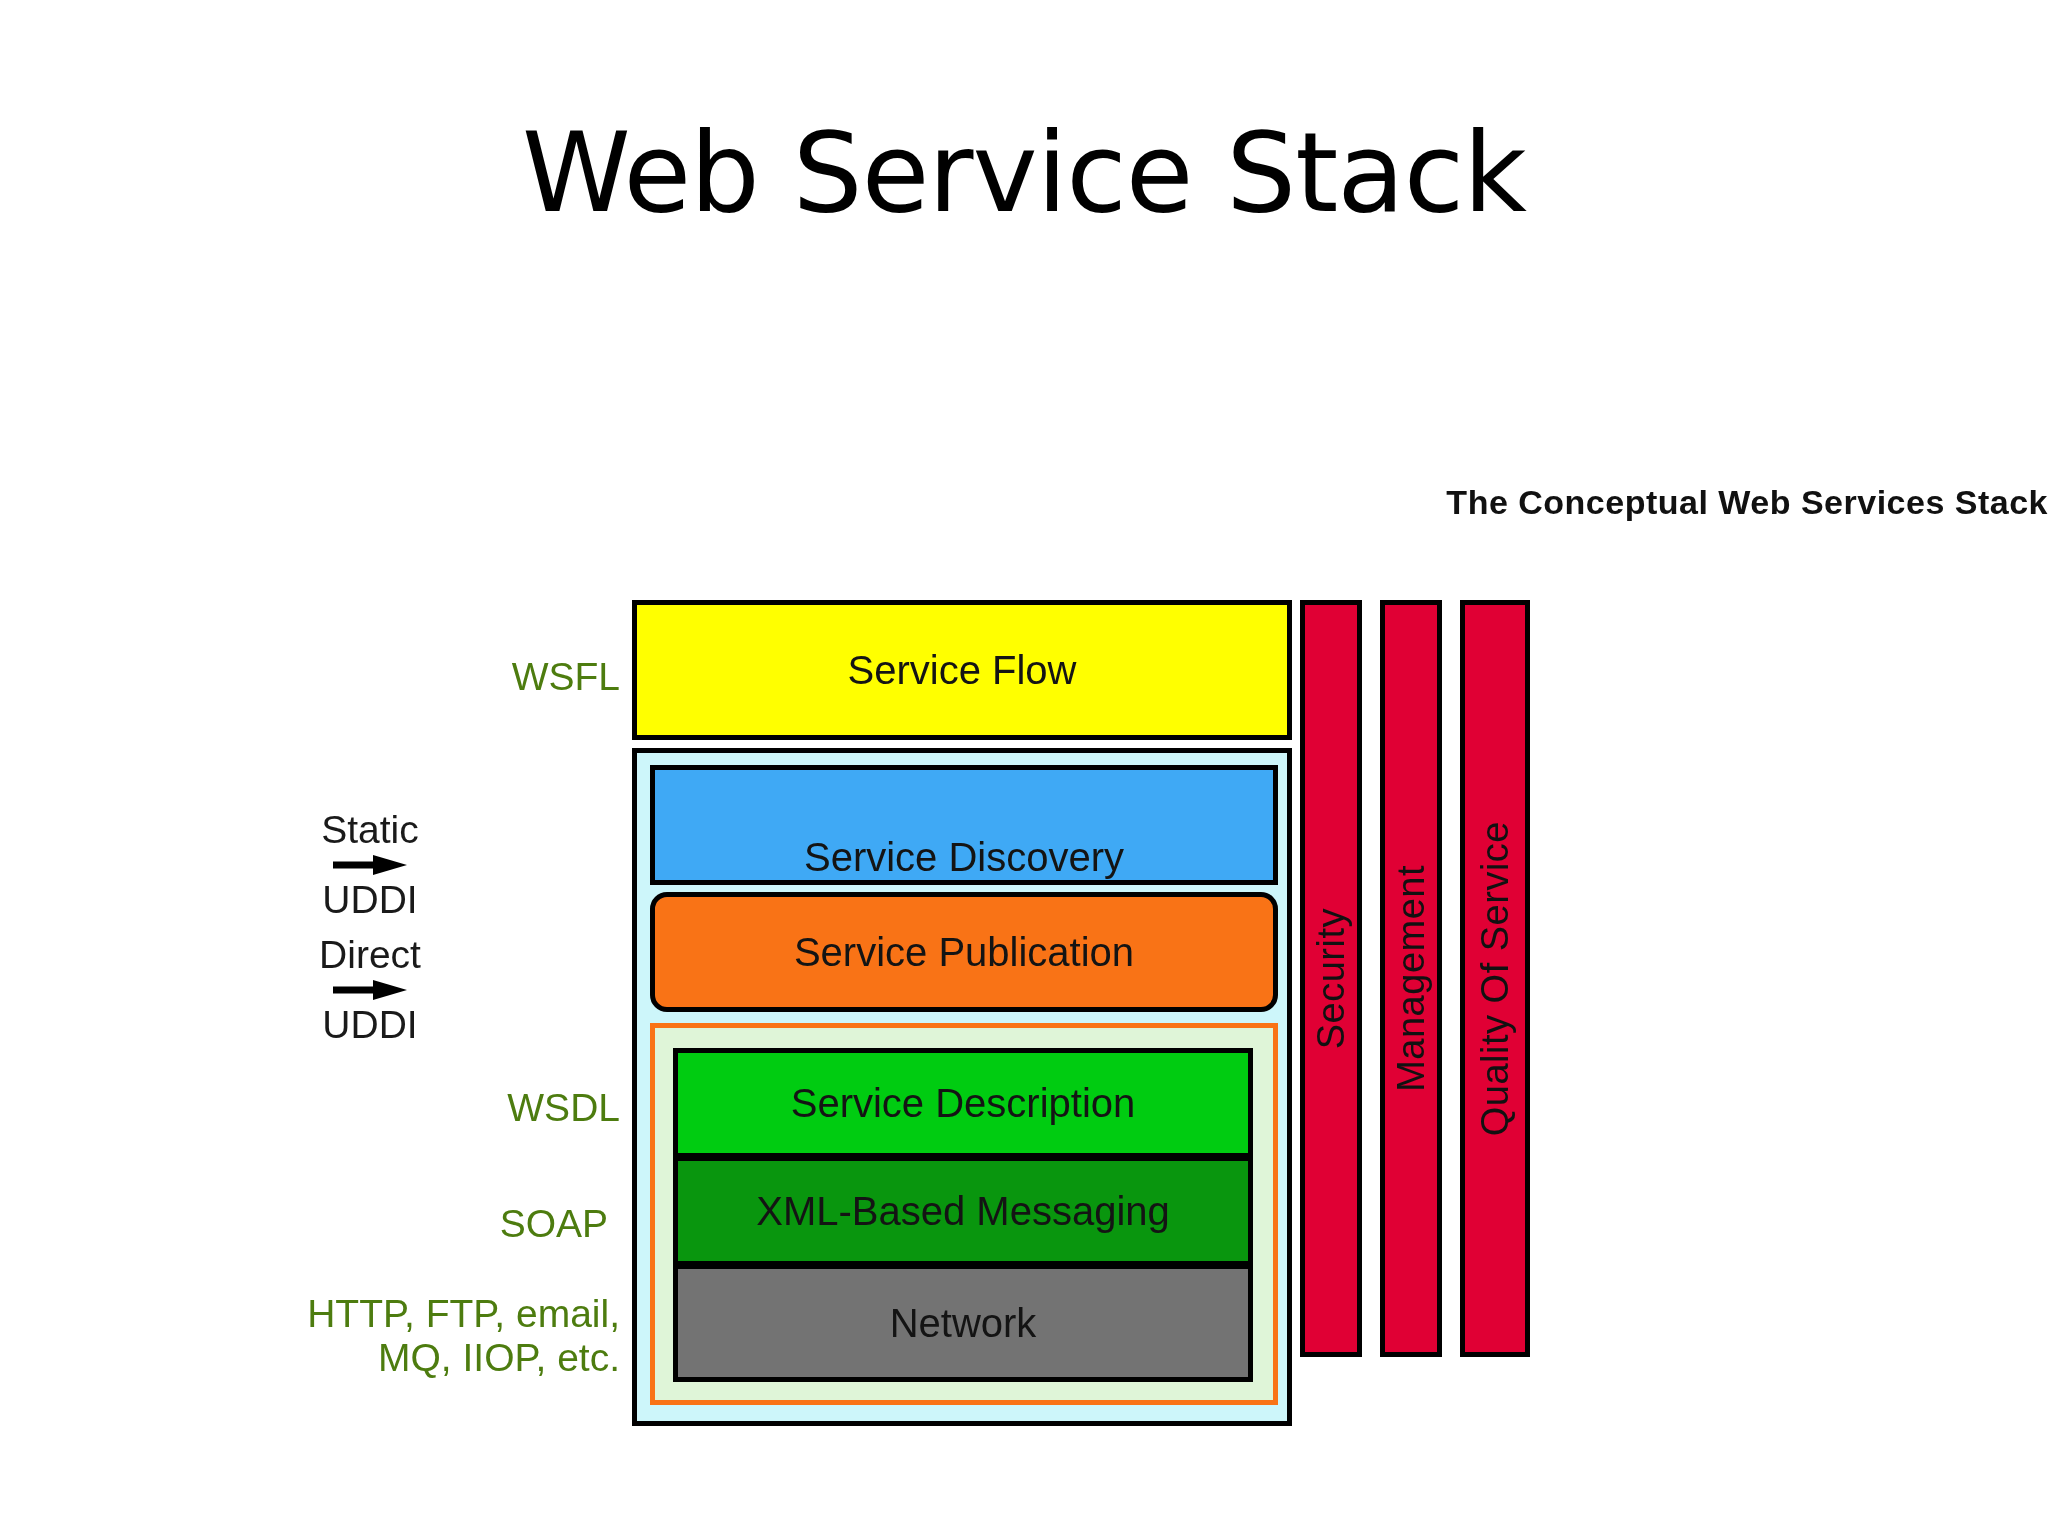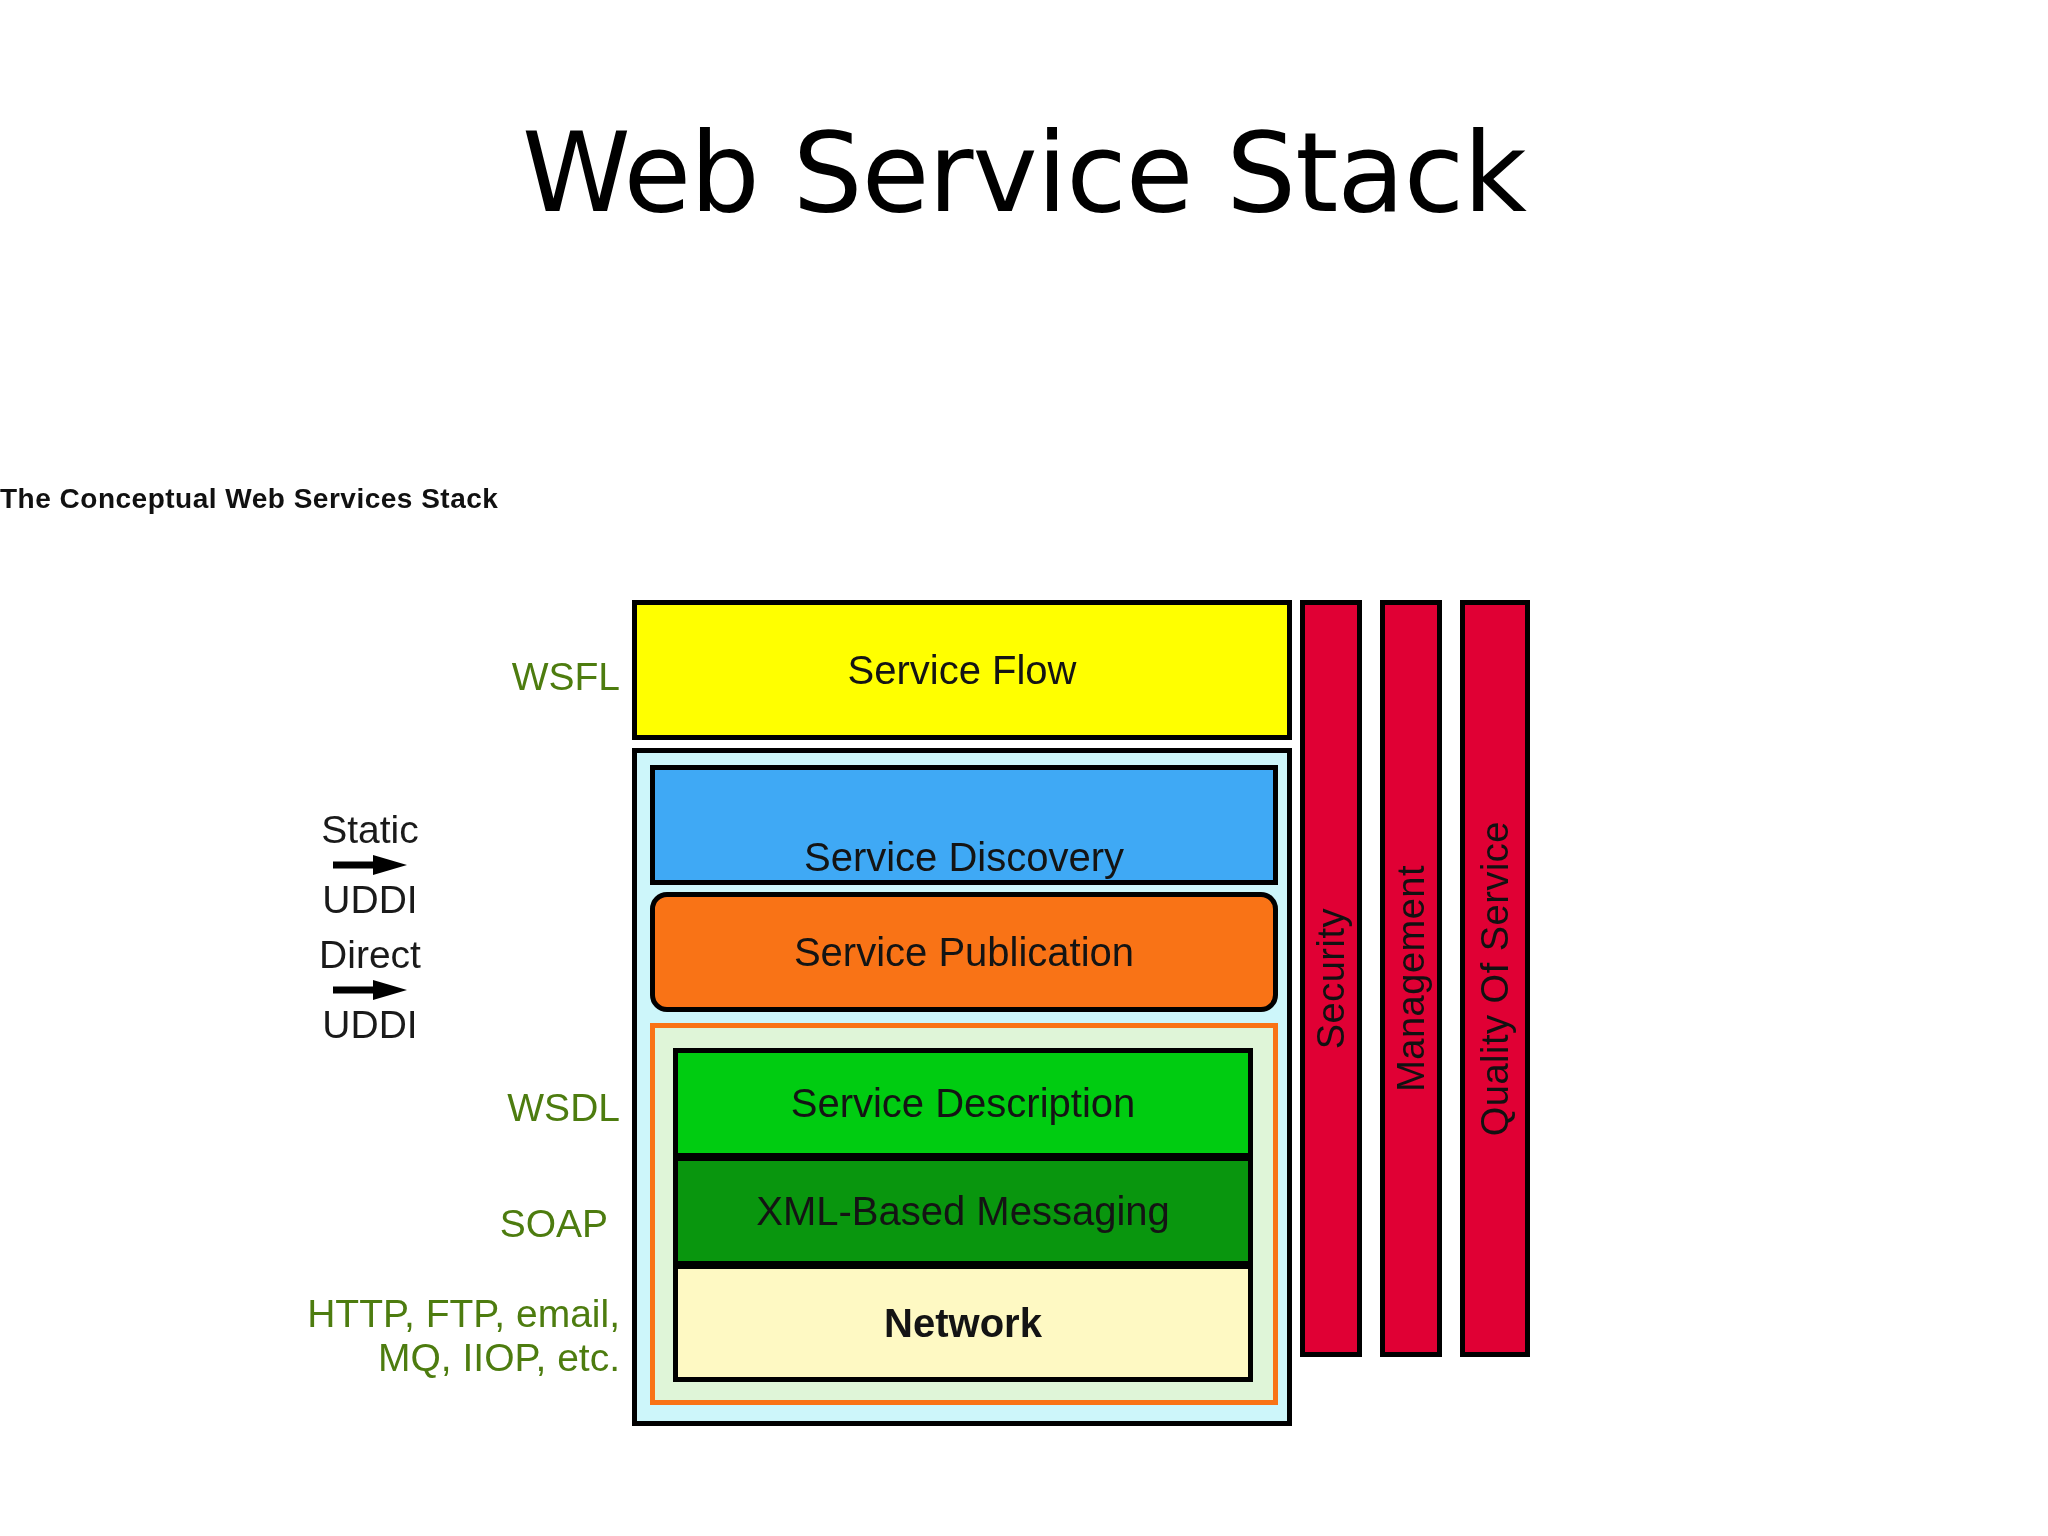--- a/index.html
+++ b/index.html
@@ -37,22 +37,22 @@
     top: 0;
     width: 2048px;
     height: 1536px;
   }
 
   #diagram-heading {
     position: absolute;
     left: 0;
     top: 483px;
     width: 2048px;
-    text-align: left;
-    font-size: 28px;
+    text-align: right;
+    font-size: 34px;
     font-weight: bold;
     color: #111111;
     font-family: "Liberation Sans", sans-serif;
     letter-spacing: 0.5px;
   }
 
   
   .side-label {
     position: absolute;
     text-align: right;
@@ -92,21 +92,21 @@
     font-size: 40px;
     color: #141414;
     font-family: "Liberation Sans", sans-serif;
   }
 
   #blk-service-flow   { background: #FFFF00; }
   #blk-discovery      { background: #3FA9F5; align-items: flex-end; }
   #blk-publication    { background: #f97316; border-radius: 17px; }
   #blk-description    { background: #00CC11; }
   #blk-messaging      { background: #09960E; }
-  #blk-network        { background: #fef9c3; font-weight: bold; }
+  #blk-network        { background: #737373; }
 
   #container-middle {
     position: absolute;
     background: #CDF6FA;
     border: 5px solid #000000;
     box-sizing: border-box;
   }
   #container-green {
     position: absolute;
     background: #DFF5D8;

